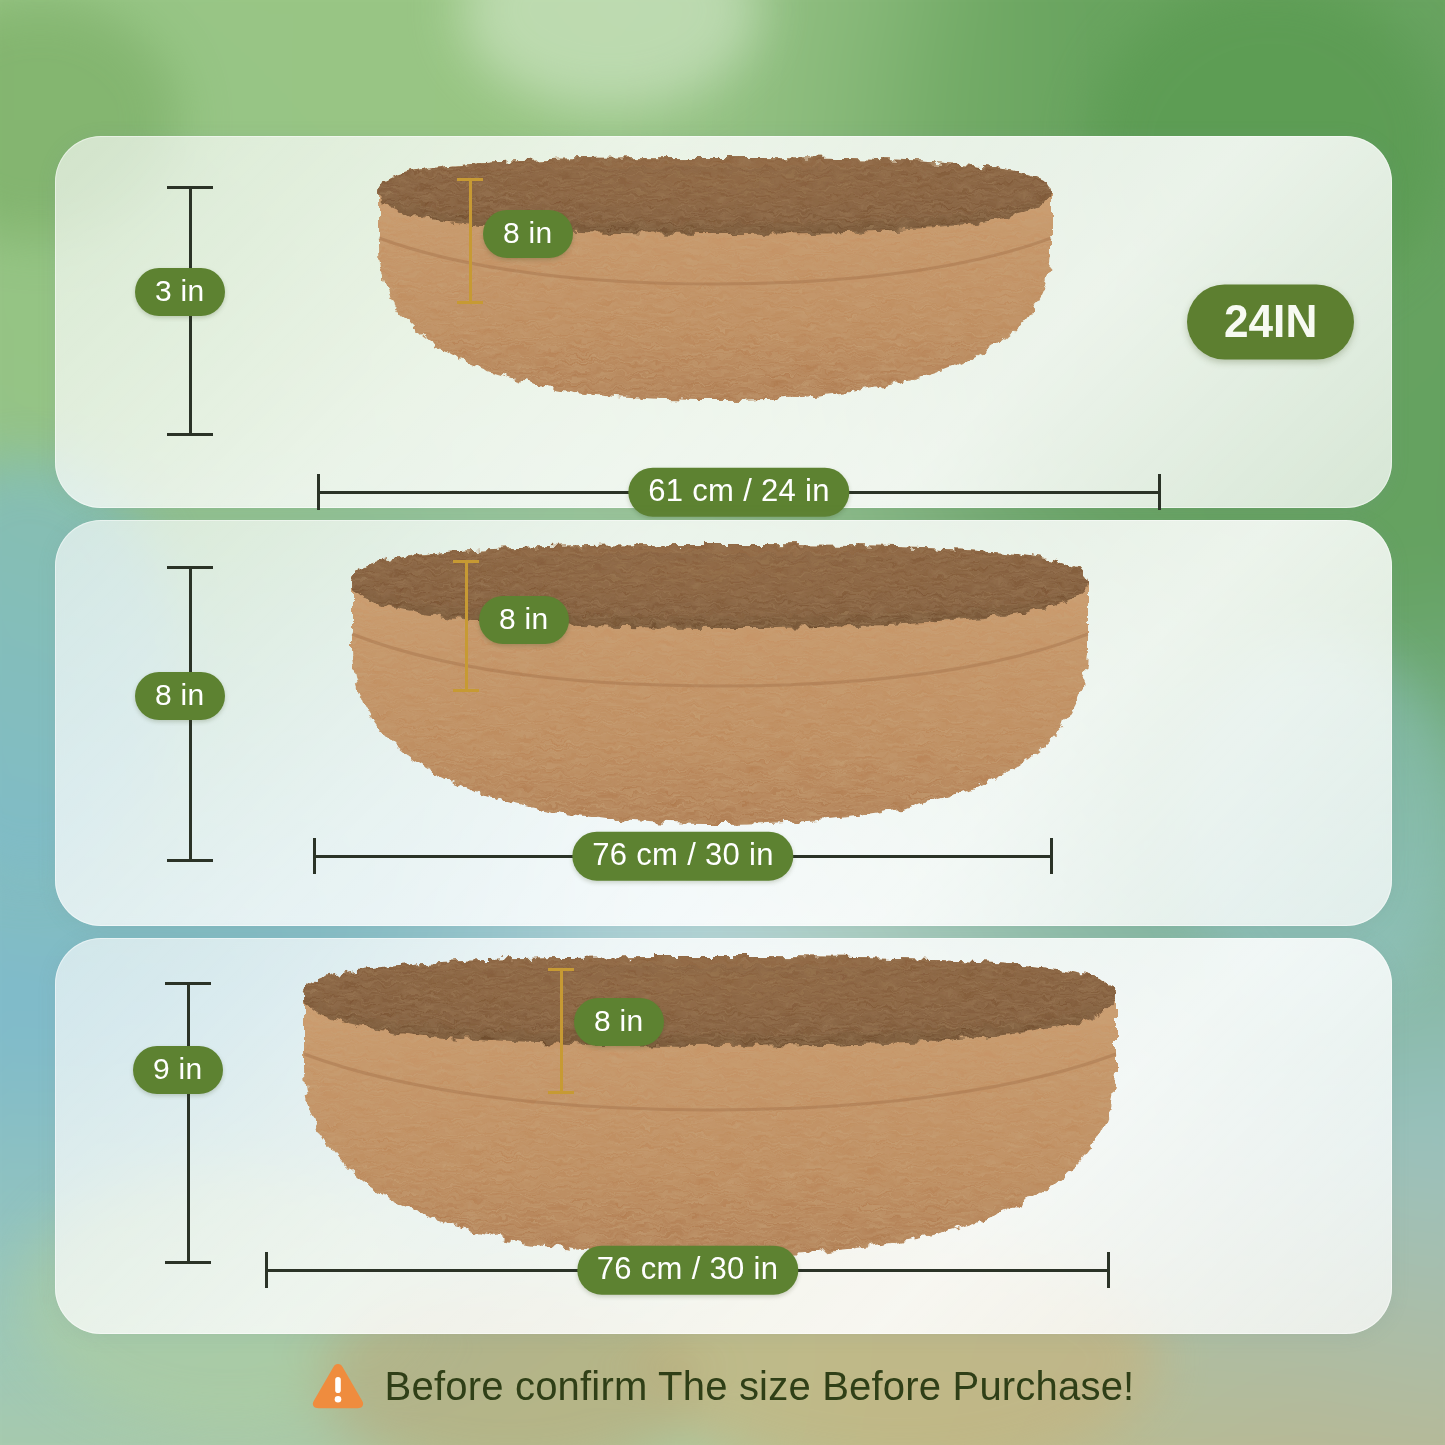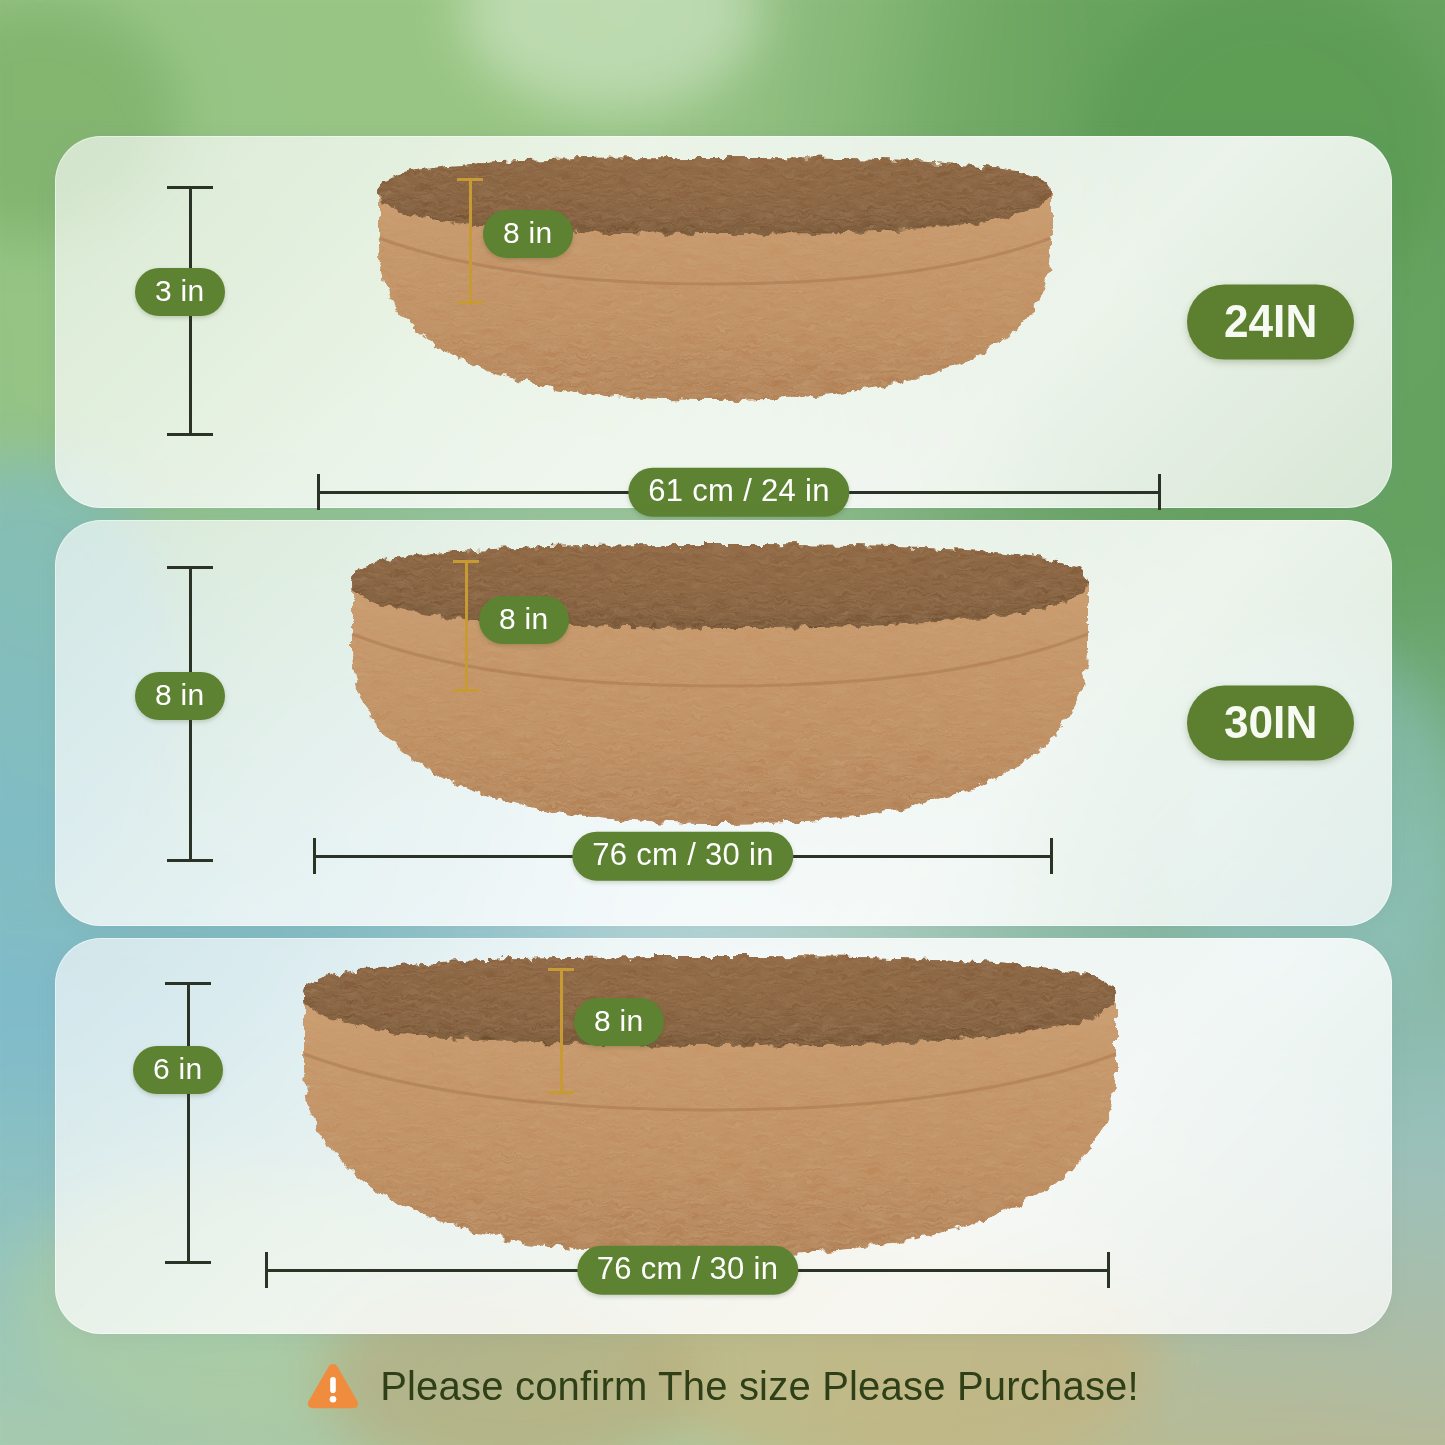--- a/index.html
+++ b/index.html
@@ -263,34 +263,31 @@
 
     <div class="hdim" style="left:258px;top:316px;width:740px;">
       <div class="cap l"></div>
       <div class="line"></div>
       <div class="cap r"></div>
       <div class="meas-badge wide">
         <span>76 cm / 30 in</span>
       </div>
     </div>
 
-    <div class="size-pill">
-      <span>30IN</span>
-    </div>
   </div>
 
   <div class="card" id="card-3">
 
     <div class="vdim" style="left:110px;top:44px;width:46px;height:282px;">
       <div class="cap t"></div>
       <div class="line"></div>
       <div class="cap b"></div>
     </div>
     <div class="meas-badge" style="left:78px;top:108px;">
-      <span>6 in</span>
+      <span>9 in</span>
     </div>
 
     <div class="product" style="left:205px;top:12px;width:900px;height:320px;">
       <svg viewBox="0 0 900 320" preserveAspectRatio="none">
         <g filter="url(#fuzzyEdge)">
           <path d="M44,46 C44,18 136,7 450,7 C764,7 856,18 856,46
                    L856,118 C856,240 716,306 450,306 C184,306 44,240 44,118 Z" fill="url(#outerG)" filter="url(#coirTex)"></path>
           <path d="M44,46 C44,18 136,7 450,7 C764,7 856,18 856,46
                    C856,74 764,96 450,96 C136,96 44,74 44,46 Z" fill="url(#innerShade)" filter="url(#coirTexIn)"></path>
           <path d="M64,46 C64,24 150,15 450,15 C750,15 836,24 836,46
@@ -321,16 +318,16 @@
   </div>
 
   <div class="footer">
     <svg class="warn-icon" viewBox="0 0 54 50">
       <path d="M27 3 C29.2 3 30.6 4.2 31.6 5.9 L51.3 40.1 C52.4 42 52.5 43.8 51.4 45.3
                C50.3 46.8 48.7 47.2 46.6 47.2 L7.4 47.2 C5.3 47.2 3.7 46.8 2.6 45.3
                C1.5 43.8 1.6 42 2.7 40.1 L22.4 5.9 C23.4 4.2 24.8 3 27 3 Z" fill="#ef8c3e"></path>
       <rect x="24.2" y="16" width="5.6" height="16" rx="2.8" fill="#ffffff"></rect>
       <circle cx="27" cy="38.2" r="3.3" fill="#ffffff"></circle>
     </svg>
-    <div class="footer-text">Please confirm The size Please Purchase!</div>
+    <div class="footer-text">Before confirm The size Before Purchase!</div>
   </div>
 
 </div>
 
 </body></html>

